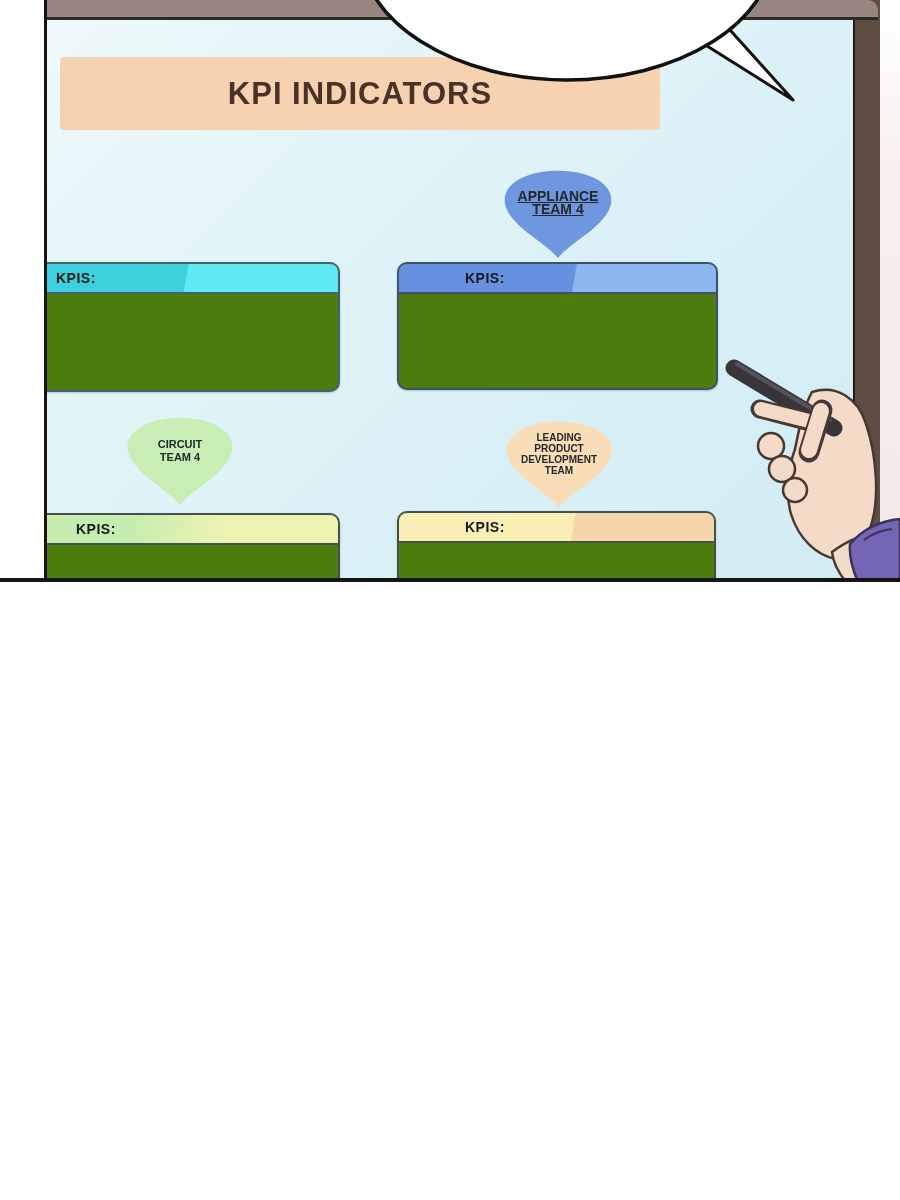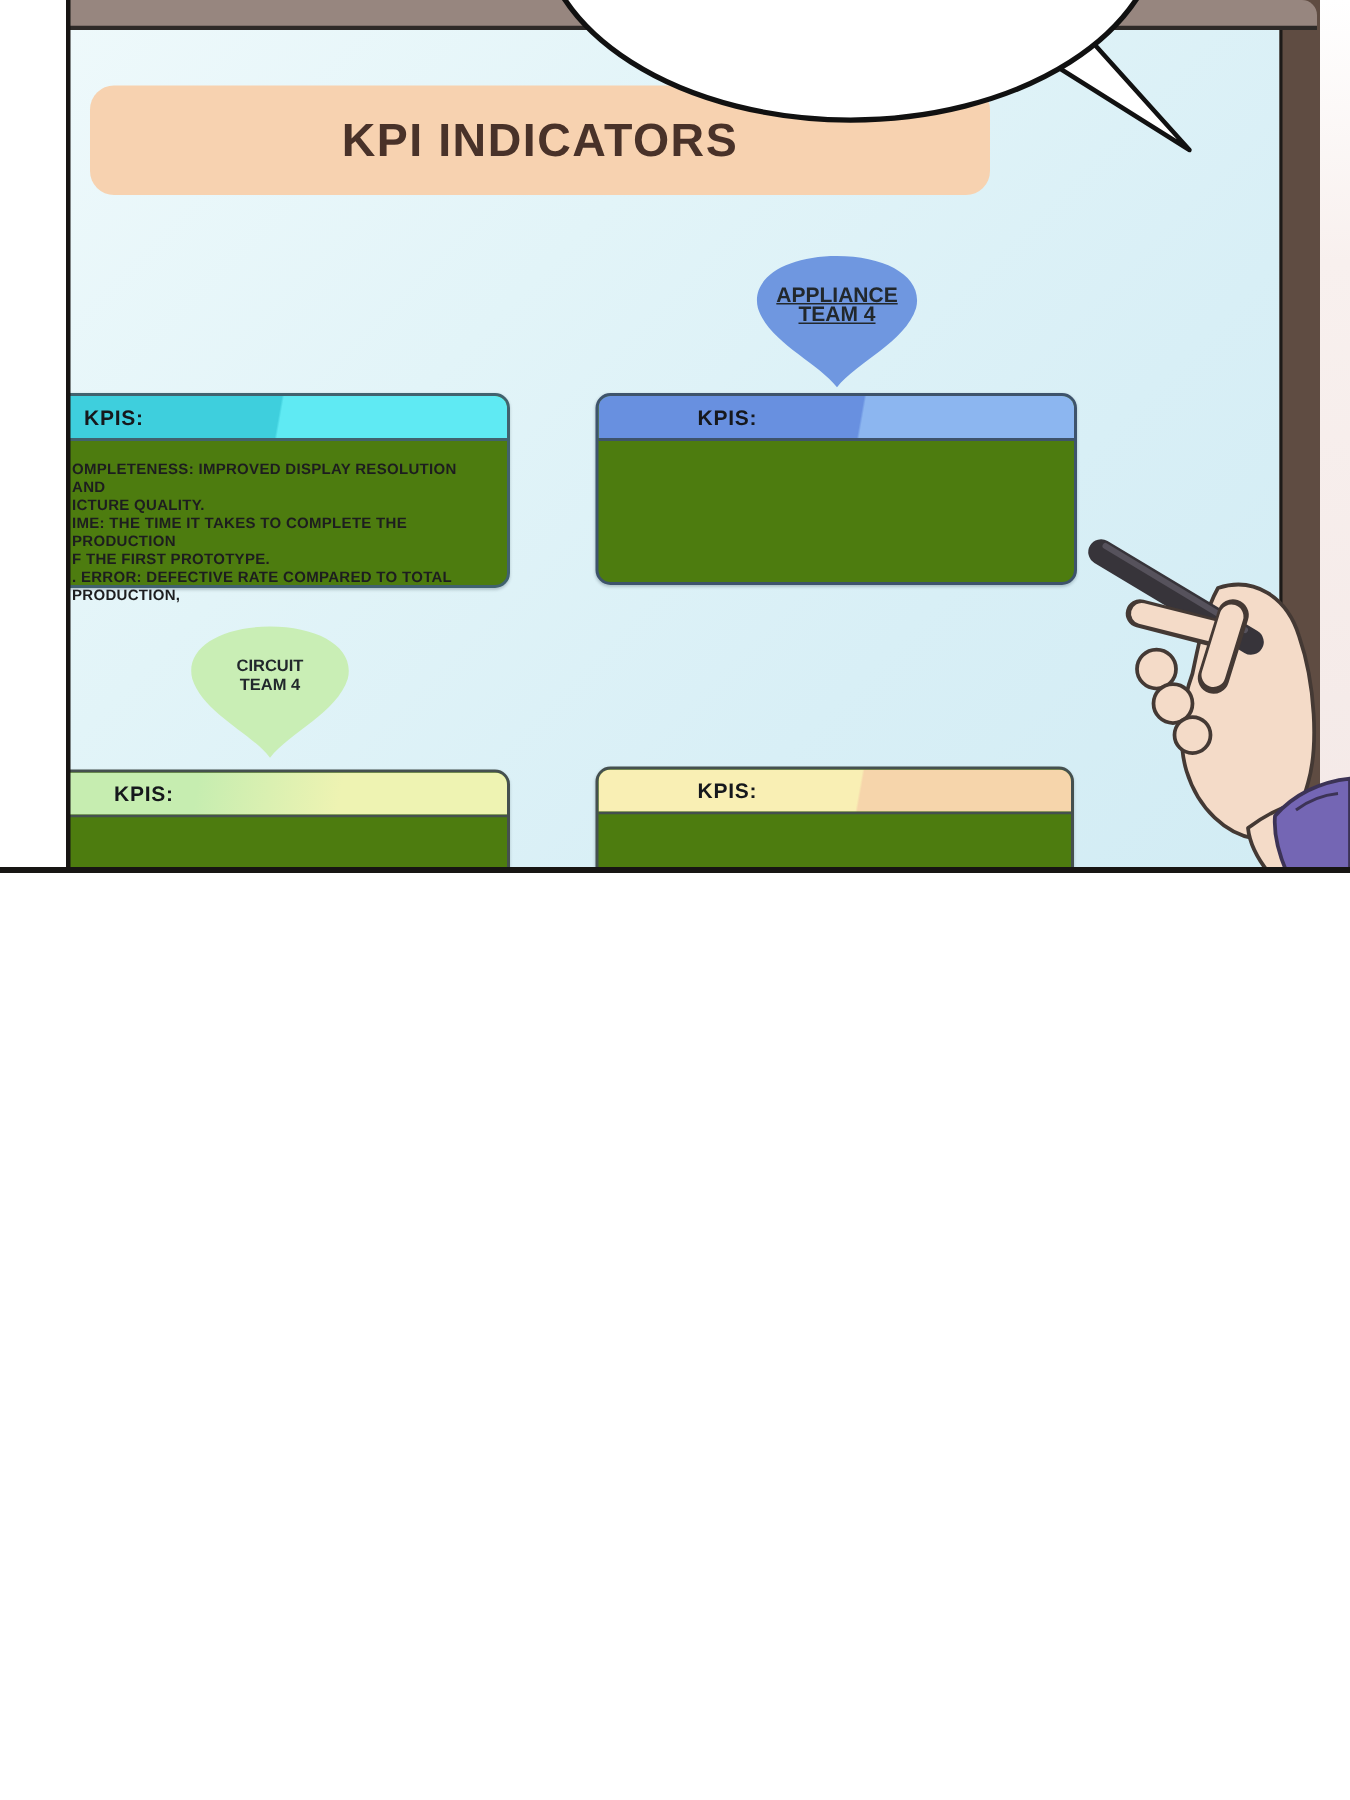--- a/index.html
+++ b/index.html
@@ -25,21 +25,21 @@
   .wall-strip{
     position:absolute;left:878px;top:0;width:22px;height:582px;
     background:linear-gradient(180deg,#ffffff 0%,#f8f0ee 30%,#f4e9e7 100%);
   }
   .left-margin{position:absolute;left:0;top:0;width:44px;height:582px;background:#ffffff;z-index:50;}
   .left-border{position:absolute;left:44px;top:0;width:3px;height:582px;background:#171513;z-index:60;}
   .bottom-border{position:absolute;left:0;top:578px;width:900px;height:4px;background:#171513;z-index:90;}
 
   
   .title-banner{
-    position:absolute;left:60px;top:57px;width:600px;height:73px;border-radius:16px;
+    position:absolute;left:60px;top:57px;width:600px;height:73px;border-radius:3px;
     background:#f7d2b0;display:flex;align-items:center;justify-content:center;z-index:10;
   }
   .title-banner .title-text{
     font-size:31px;font-weight:bold;letter-spacing:1px;color:#493229;
   }
 
   
   .fan{position:absolute;z-index:10;}
   .fan svg{position:absolute;left:0;top:0;width:100%;height:100%;}
   .fan-label{
@@ -111,28 +111,32 @@
     </div>
 
     <div class="fan fan-3">
       <svg viewBox="0 0 120 100" preserveAspectRatio="none">
         <path d="M60,98 C47,80 16,66 9,42 C4,20 28,5 60,5 C92,5 116,20 111,42 C104,66 73,80 60,98 Z" fill="#c9eeb5"></path>
       </svg>
       <div class="fan-label">CIRCUIT
 TEAM 4</div>
     </div>
 
+    <div class="fan fan-4">
+      <svg viewBox="0 0 120 100" preserveAspectRatio="none">
+        <path d="M60,98 C47,80 16,66 9,42 C4,20 28,5 60,5 C92,5 116,20 111,42 C104,66 73,80 60,98 Z" fill="#f9ddb7"></path>
+      </svg>
+      <div class="fan-label">LEADING
+PRODUCT
+DEVELOPMENT
+TEAM</div>
+    </div>
 
     <div class="kpi-box box-1">
       <div class="kpi-header">KPIS:</div>
-      <div class="kpi-body">OMPLETENESS: IMPROVED DISPLAY RESOLUTION AND
-ICTURE QUALITY.
-IME: THE TIME IT TAKES TO COMPLETE THE PRODUCTION
-F THE FIRST PROTOTYPE.
-. ERROR: DEFECTIVE RATE COMPARED TO TOTAL PRODUCTION,</div>
     </div>
 
     <div class="kpi-box box-2">
       <div class="kpi-header">KPIS:</div>
     </div>
 
     <div class="kpi-box box-3">
       <div class="kpi-header">KPIS:</div>
     </div>
 

